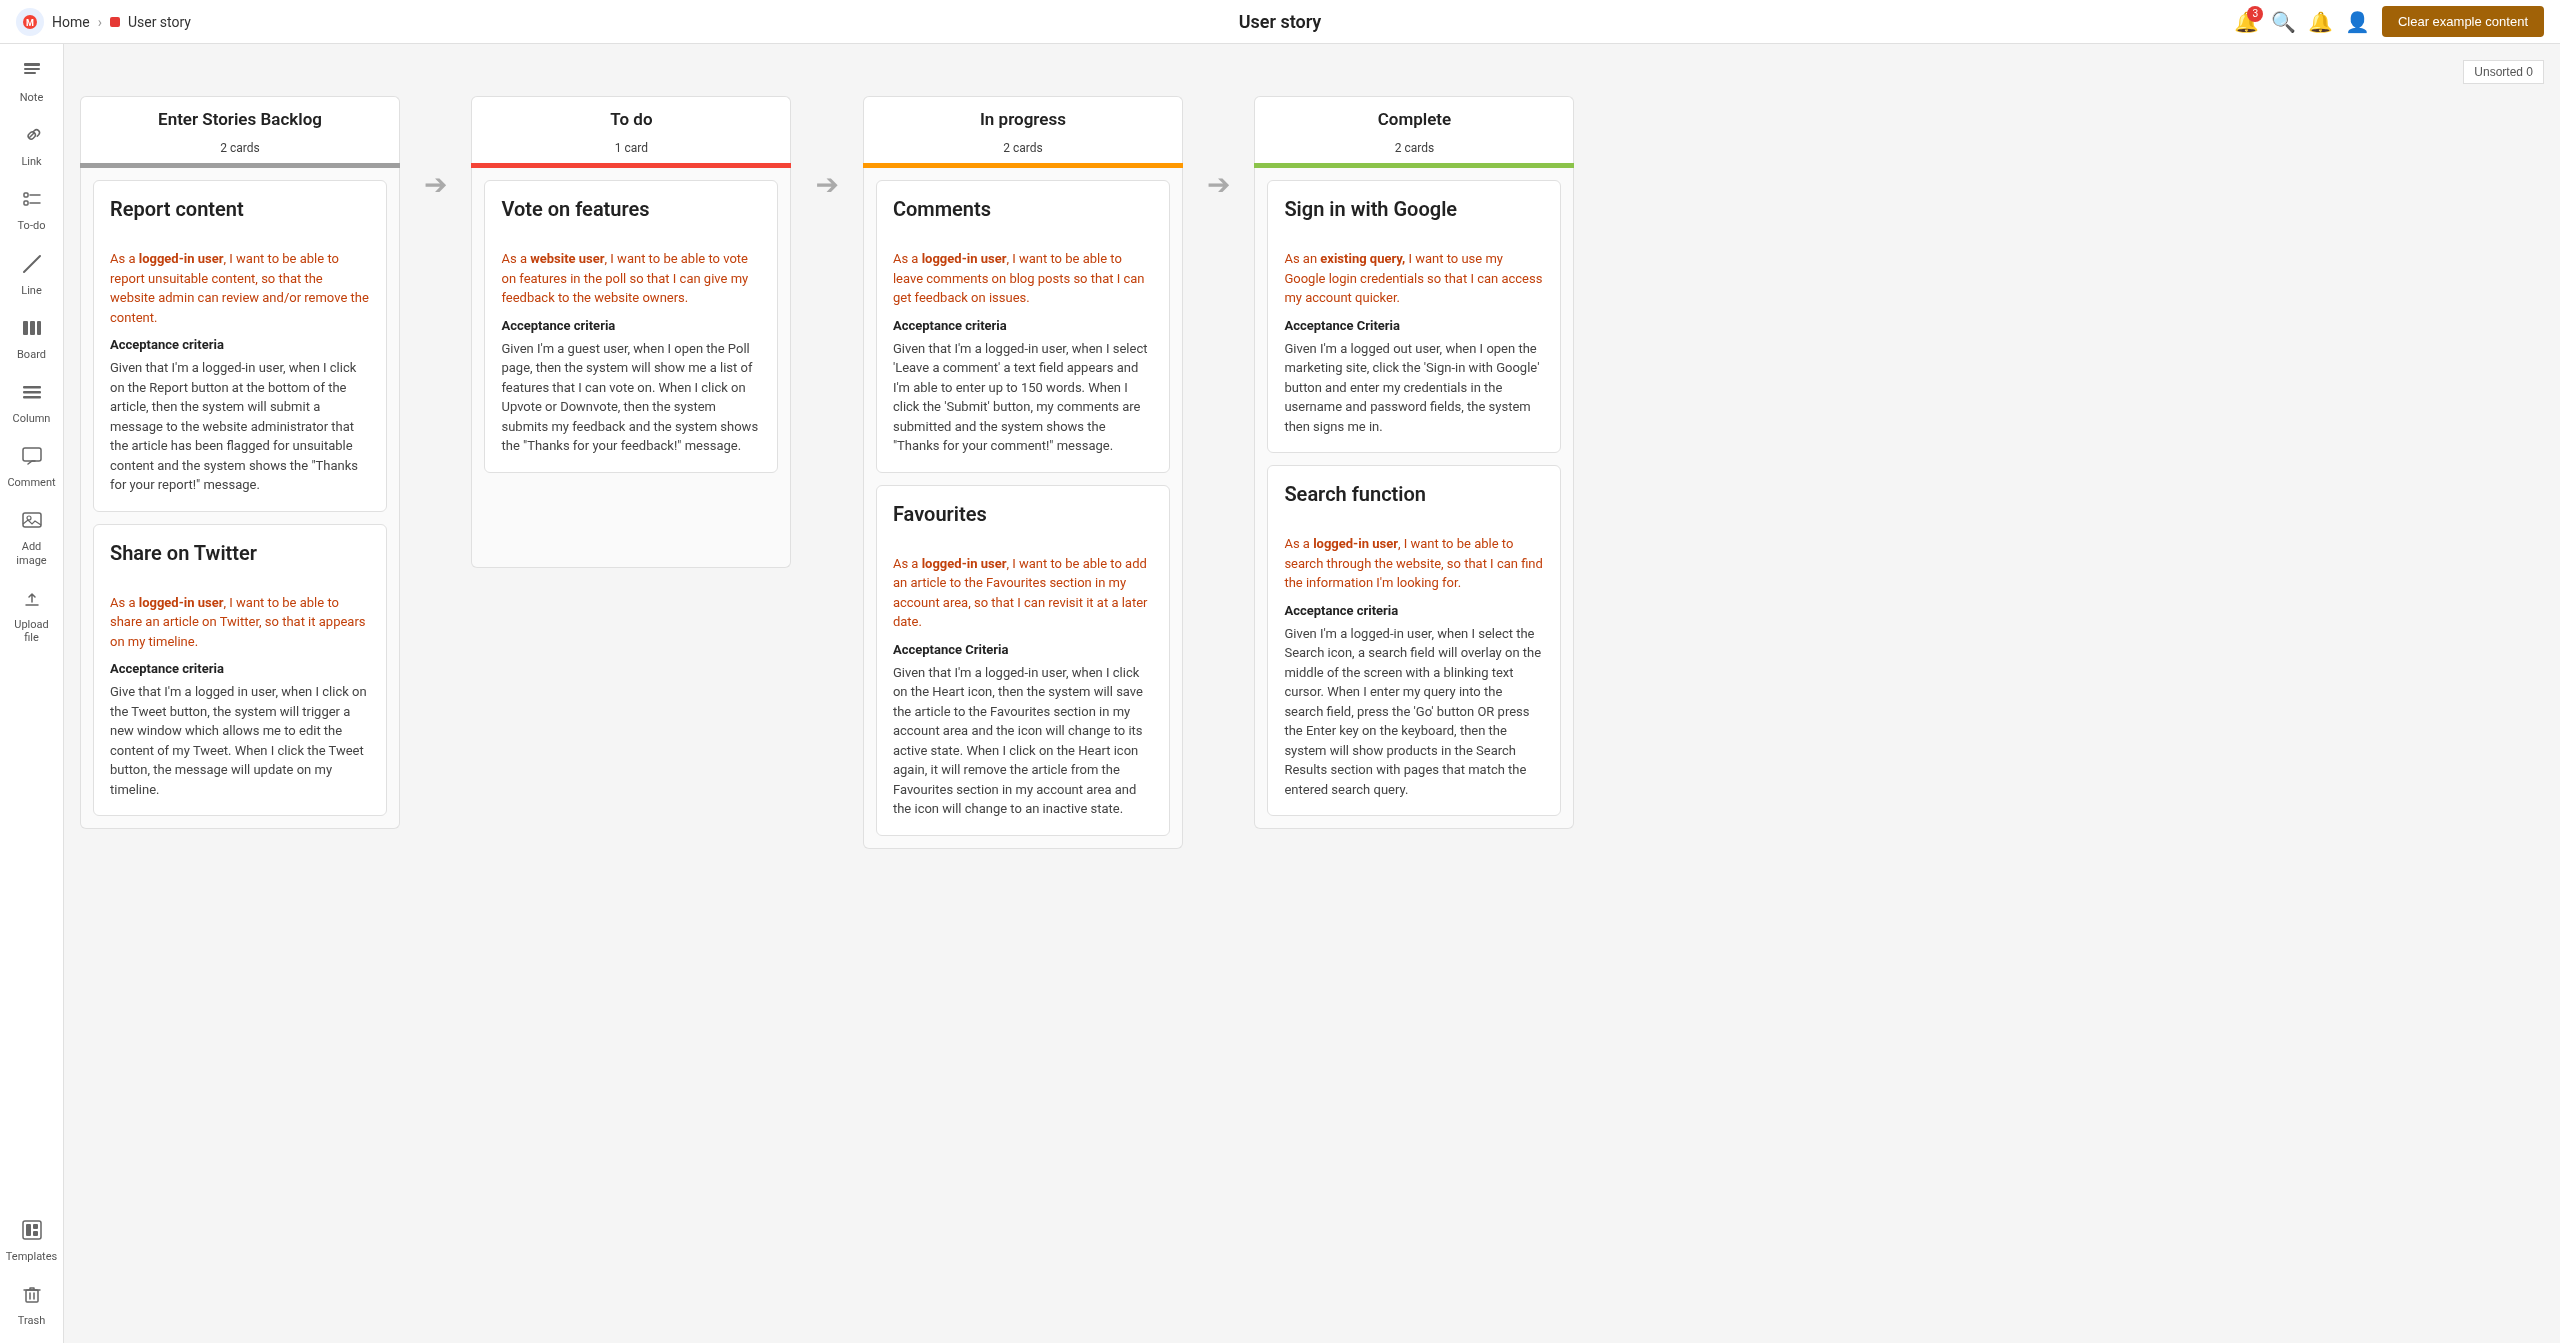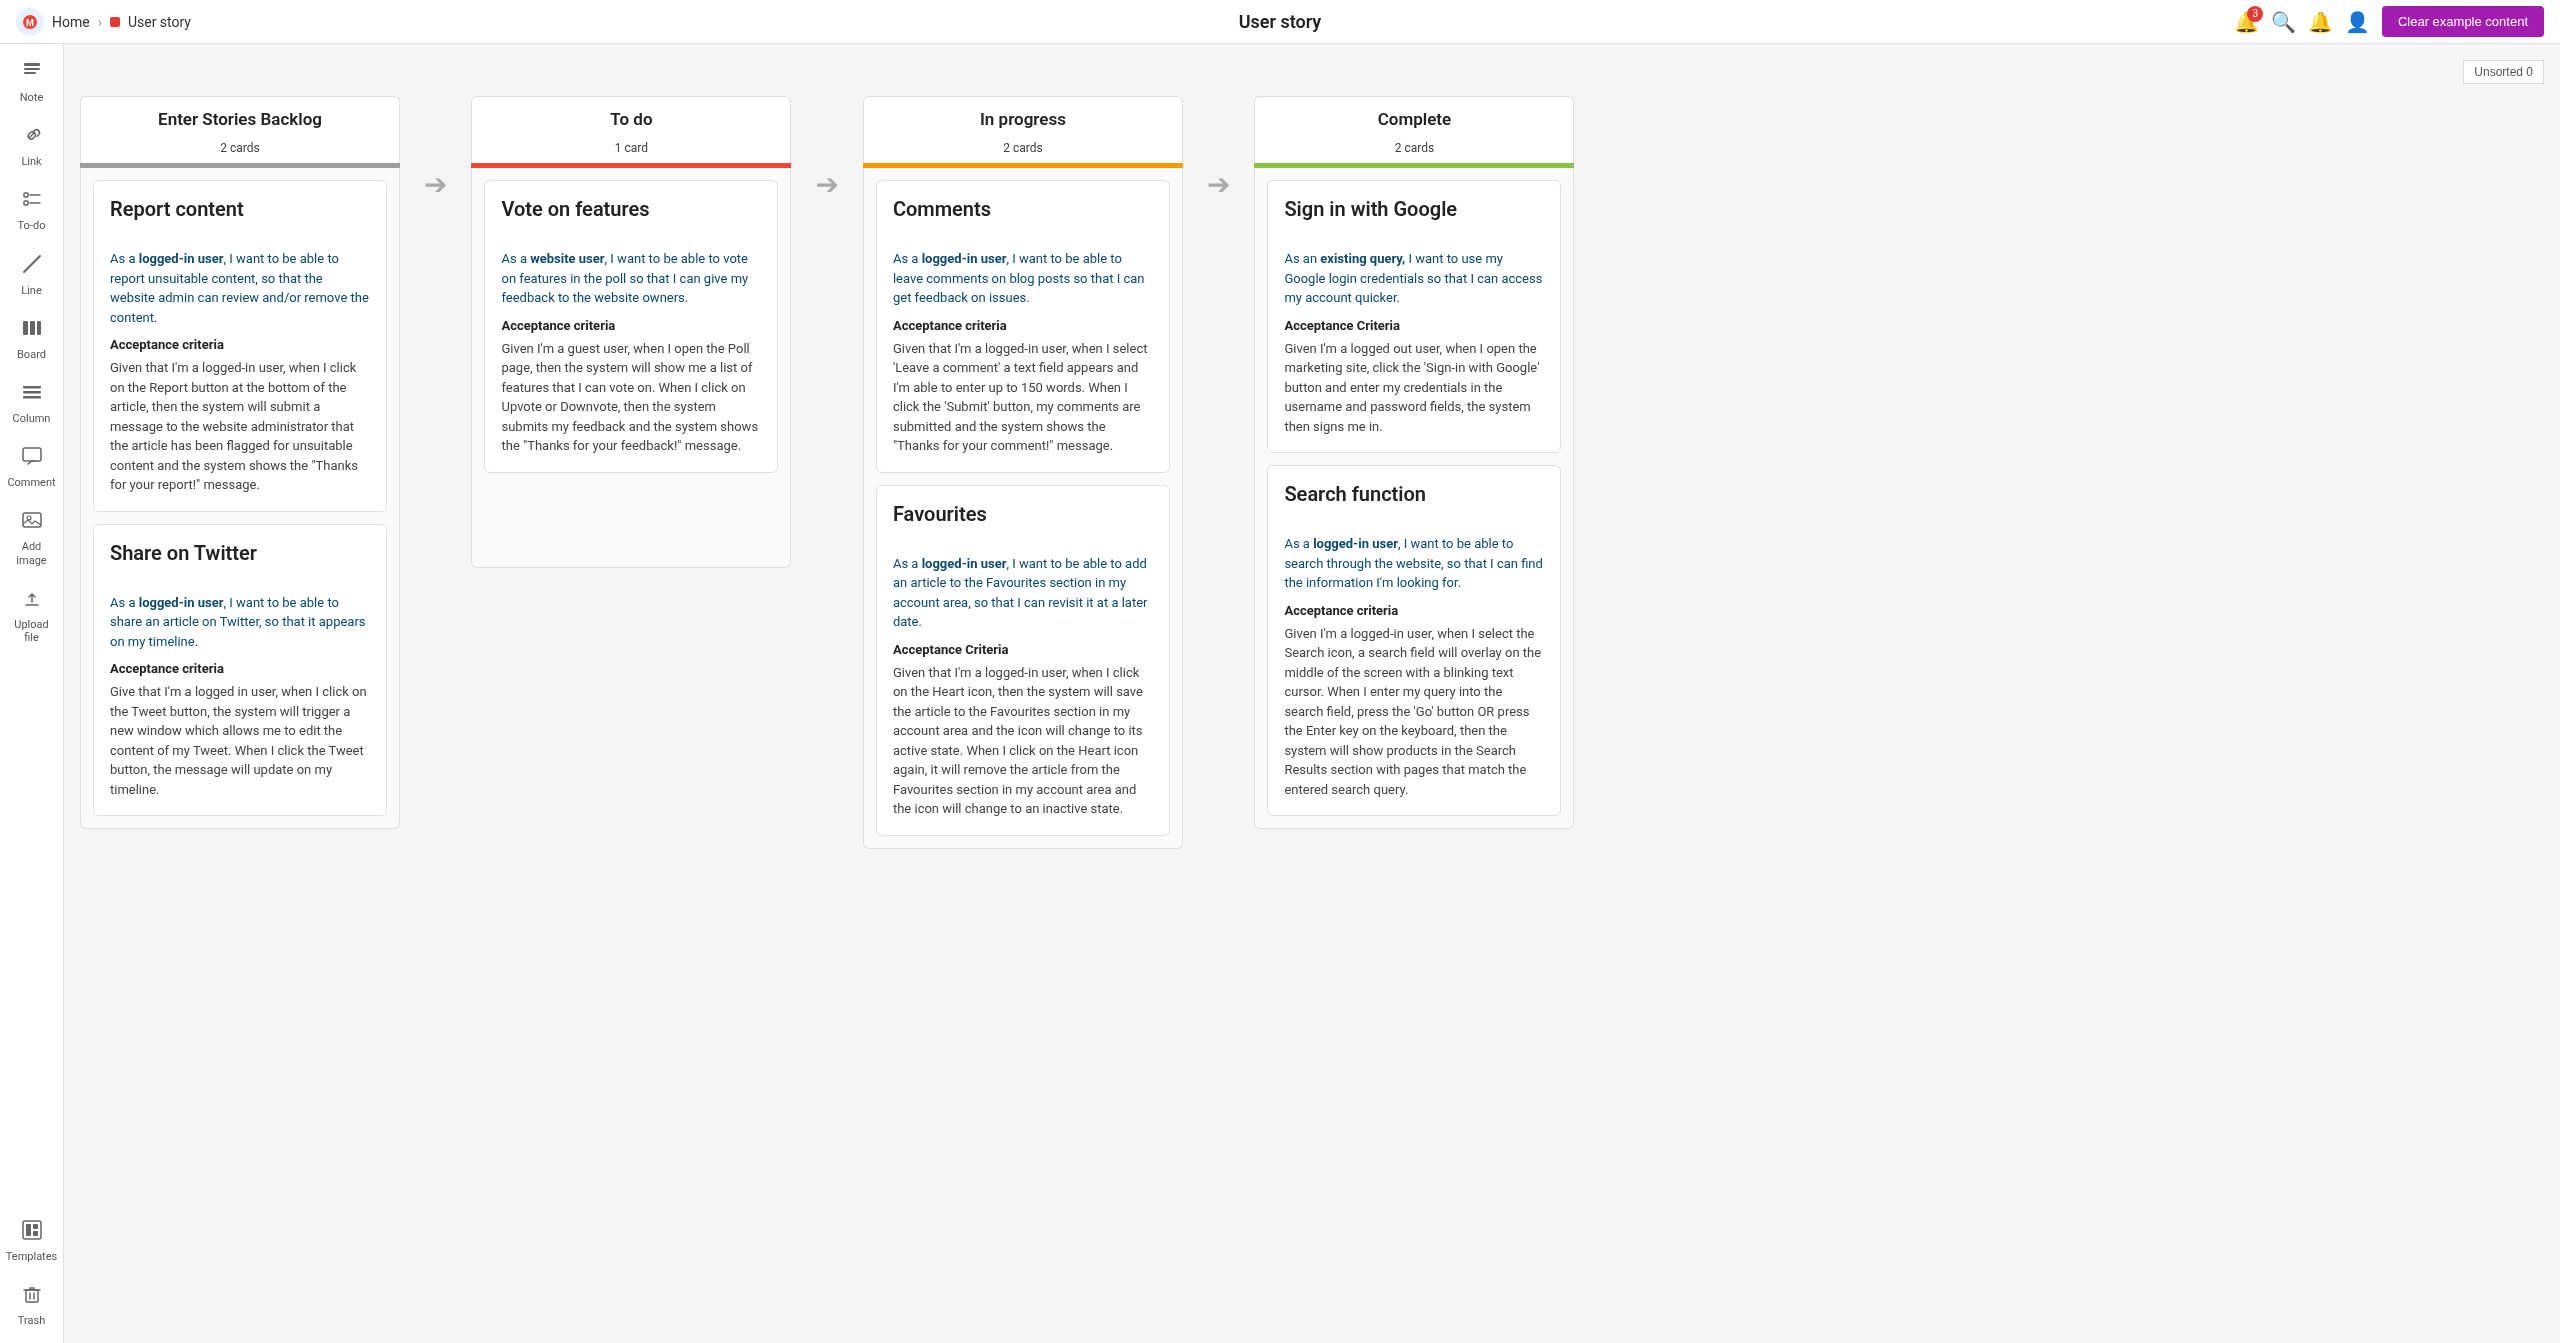--- a/index.html
+++ b/index.html
@@ -7,21 +7,21 @@
 
     
     .topbar { height: 44px; background: #fff; border-bottom: 1px solid #e0e0e0; display: flex; align-items: center; padding: 0 16px; position: relative; flex-shrink: 0; }
     .topbar-left { display: flex; align-items: center; gap: 8px; }
     .home-icon { width: 28px; height: 28px; background: #e8f0fe; border-radius: 50%; display: flex; align-items: center; justify-content: center; cursor: pointer; }
     .home-icon svg { width: 16px; height: 16px; }
     .breadcrumb-sep { color: #999; font-size: 14px; }
     .breadcrumb-dot { width: 10px; height: 10px; background: #e53935; border-radius: 2px; display: inline-block; }
     .topbar-center { position: absolute; left: 50%; transform: translateX(-50%); font-size: 18px; font-weight: 600; color: #222; }
     .topbar-right { margin-left: auto; display: flex; align-items: center; gap: 12px; }
-    .clear-btn { background: #a21caf; color: #fff; border: none; padding: 8px 16px; border-radius: 4px; font-size: 13px; cursor: pointer; font-weight: 500; }
+    .clear-btn { background: #a16207; color: #fff; border: none; padding: 8px 16px; border-radius: 4px; font-size: 13px; cursor: pointer; font-weight: 500; }
     .icon-btn { background: none; border: none; cursor: pointer; color: #555; position: relative; }
     .badge { position: absolute; top: -4px; right: -4px; background: #e53935; color: #fff; border-radius: 50%; width: 16px; height: 16px; font-size: 10px; display: flex; align-items: center; justify-content: center; }
 
     
     .main-layout { display: flex; flex: 1; overflow: hidden; }
 
     
     .sidebar { width: 64px; background: #fff; border-right: 1px solid #e0e0e0; display: flex; flex-direction: column; align-items: center; padding: 8px 0; gap: 4px; overflow-y: auto; flex-shrink: 0; }
     .sidebar-item { display: flex; flex-direction: column; align-items: center; gap: 4px; padding: 8px 6px; cursor: pointer; border-radius: 6px; width: 56px; }
     .sidebar-item .icon { font-size: 20px; color: #555; }
@@ -39,21 +39,21 @@
     .column { width: 320px; flex-shrink: 0; }
     .column-header { border-radius: 6px 6px 0 0; padding: 12px 16px 8px; text-align: center; background: #fff; border: 1px solid #e0e0e0; border-bottom: none; }
     .column-title { font-size: 17px; font-weight: 600; color: #222; }
     .column-count { font-size: 12px; color: #404040; margin-top: 12px; }
     .column-bar { height: 5px; border-radius: 0; margin-bottom: 0; }
     .column-body { background: #fafafa; border: 1px solid #e0e0e0; border-top: none; border-radius: 0 0 6px 6px; padding: 12px; display: flex; flex-direction: column; gap: 12px; min-height: 400px; }
 
     
     .card { background: #fff; border: 1px solid #e0e0e0; border-radius: 6px; padding: 16px; }
     .card-title { font-size: 20px; font-weight: 600; color: #222; margin-bottom: 8px; }
-    .card-desc { font-size: 13px; color: #0c4a6e; line-height: 1.5; margin-bottom: 10px; margin-top: 28px; }
+    .card-desc { font-size: 13px; color: #c2410c; line-height: 1.5; margin-bottom: 10px; margin-top: 28px; }
     .card-criteria-title { font-size: 13px; font-weight: 700; color: #222; margin-bottom: 6px; }
     .card-criteria-text { font-size: 13px; color: #444; line-height: 1.5; }
     .card b { font-weight: 700; }
 
     
     .col-backlog .column-bar { background: #9e9e9e; }
     .col-todo .column-bar { background: #f44336; }
     .col-inprogress .column-bar { background: #ff9800; }
     .col-complete .column-bar { background: #8bc34a; }
   </style>

